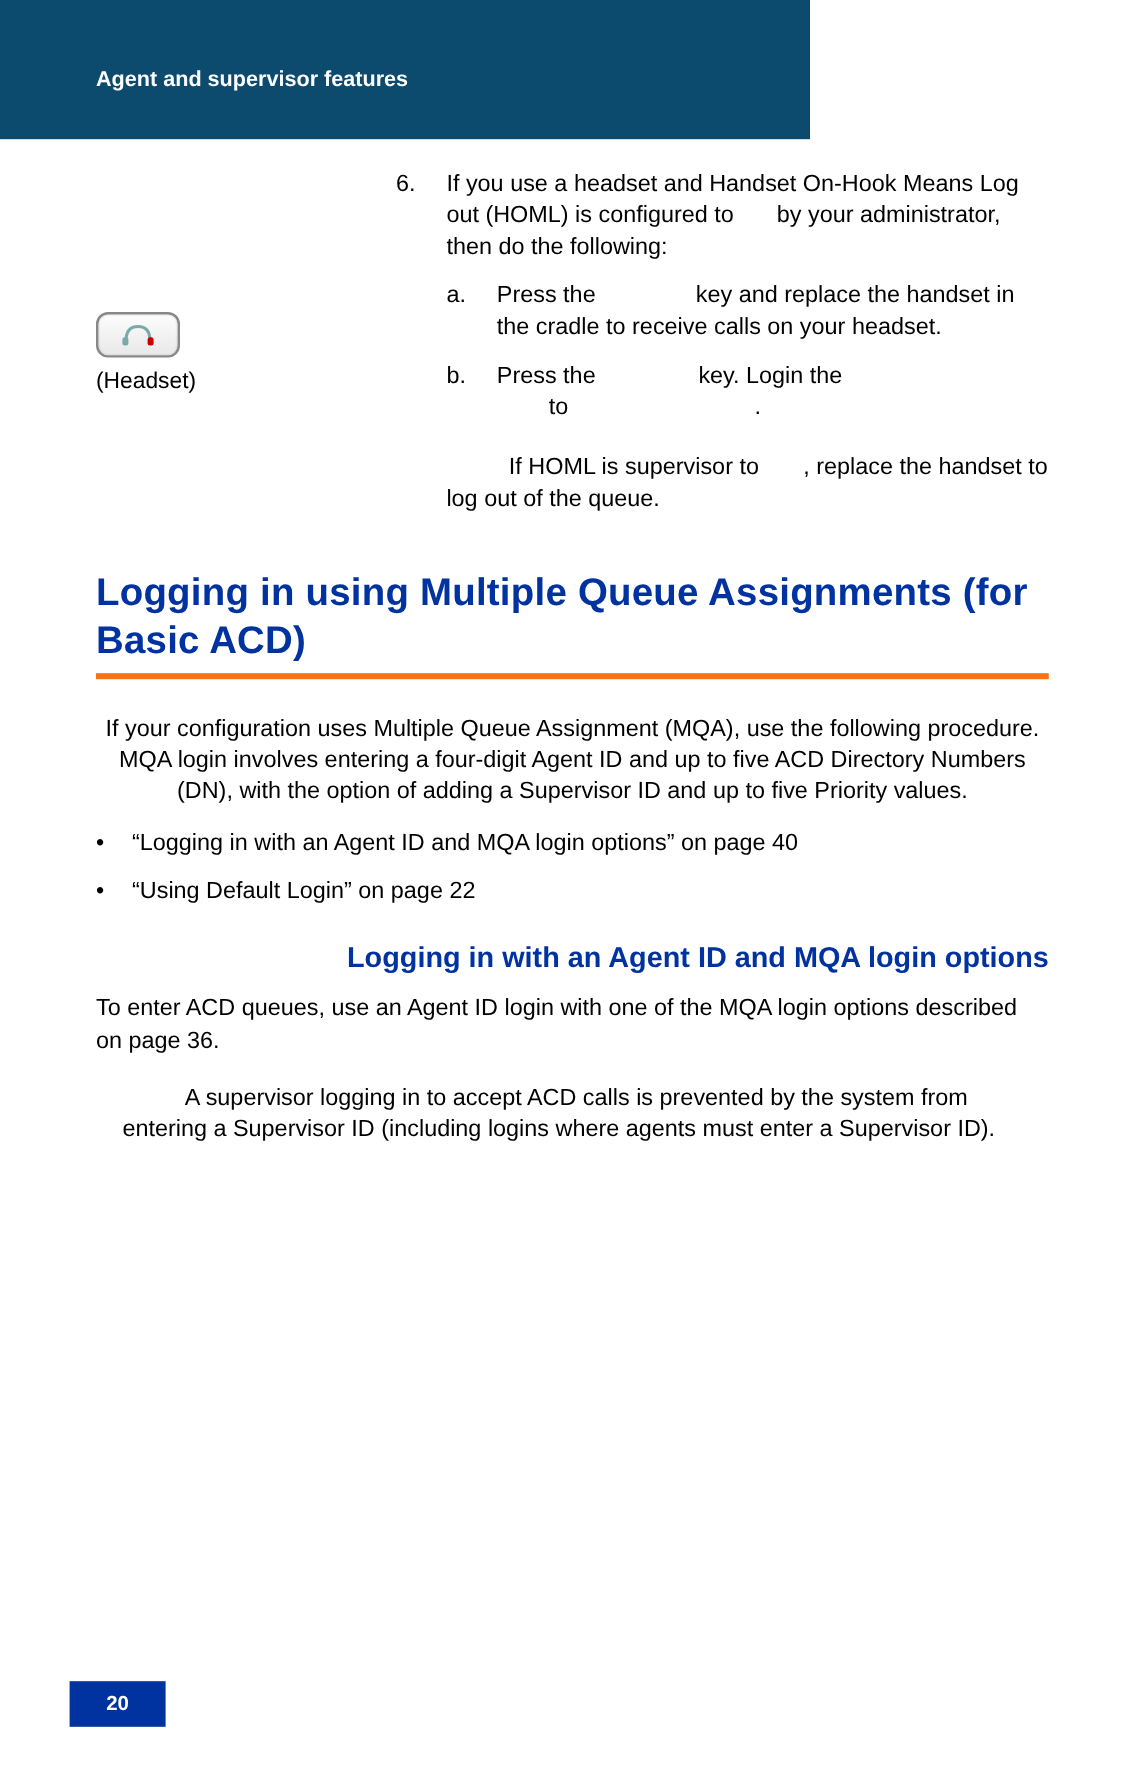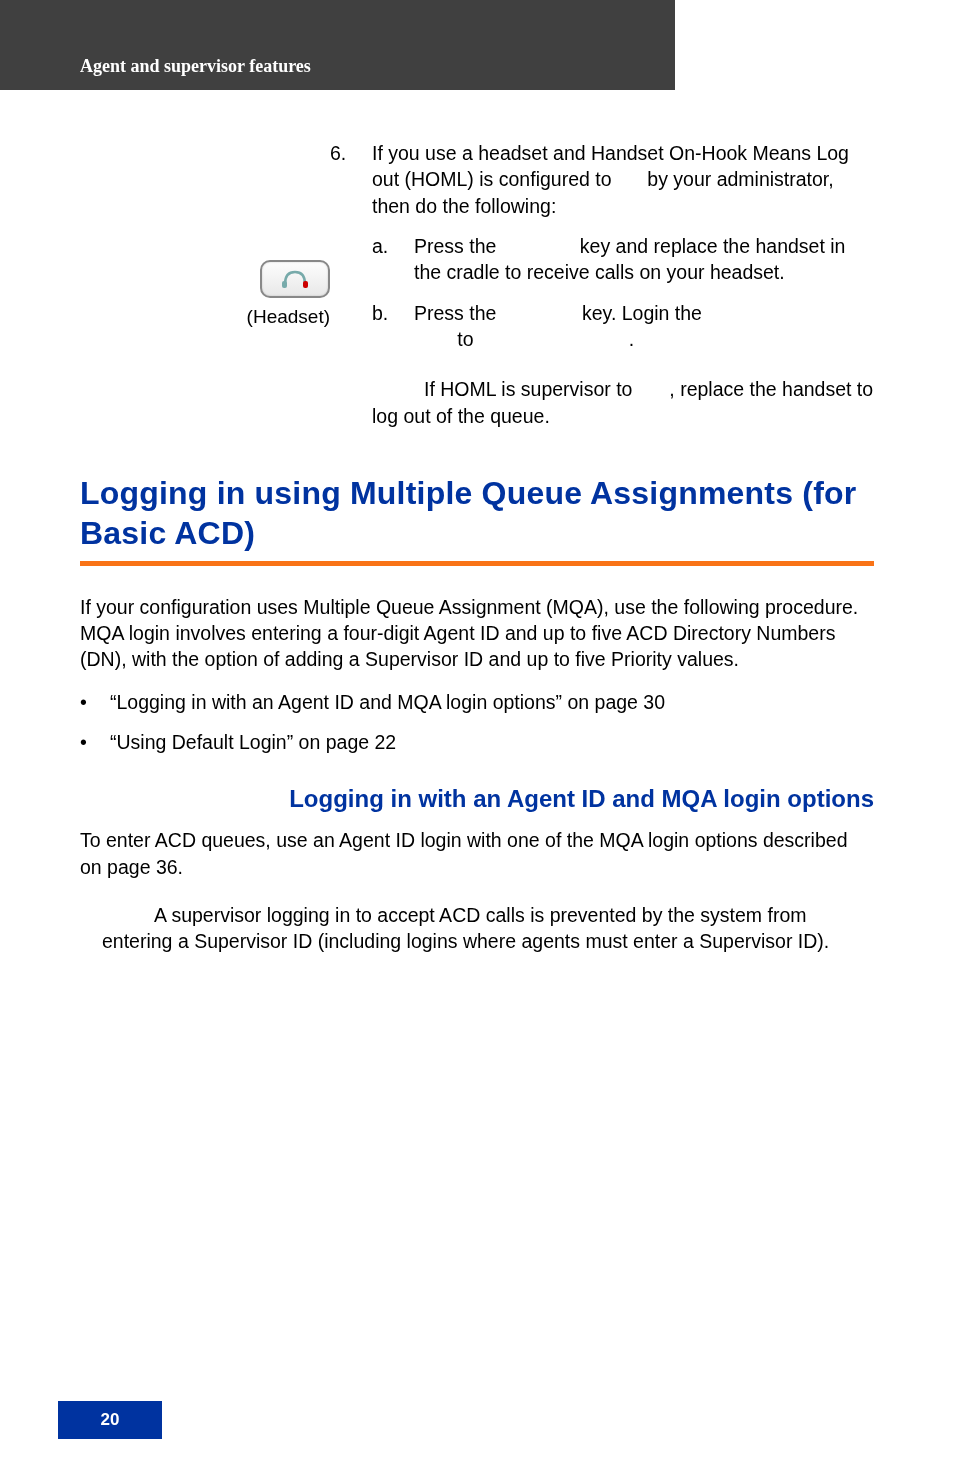--- a/index.html
+++ b/index.html
@@ -7,23 +7,22 @@
     font-family: Arial, Helvetica, sans-serif;
     width: 954px;
     height: 1475px;
     background: #fff;
     position: relative;
   }
   .header-bar {
     position: absolute;
     top: 0; left: 0;
     width: 675px;
-    height: 90px;
-    background: #404040;
-    font-family: Liberation Serif, serif;
+    height: 116px;
+    background: #0c4a6e;
   }
   .header-text {
     position: absolute;
     left: 80px;
     top: 56px;
     color: #fff;
     font-weight: bold;
     font-size: 18px;
   }
   .content {
@@ -32,21 +31,21 @@
     left: 80px;
     right: 80px;
   }
   .step-row {
     display: flex;
     margin-bottom: 18px;
   }
   .icon-col {
     width: 250px;
     flex-shrink: 0;
-    text-align: right;
+    text-align: left;
     padding-top: 0;
   }
   .icon-wrap {
     margin-top: 120px;
   }
   .icon-wrap2 {
     margin-top: 20px;
   }
   .icon-button {
     display: inline-block;
@@ -121,20 +120,21 @@
     padding-bottom: 8px;
     border-bottom: 5px solid #f97316;
     font-family: "Arial Black","Arial Bold",Arial, sans-serif;
     letter-spacing: 0.2px;
   }
   .para {
     font-size: 19.5px;
     line-height: 1.35;
     color: #000;
     margin-top: 28px;
+    text-align: center;
   }
   .para2 {
     font-size: 19.5px;
     line-height: 1.35;
     color: #000;
     margin-top: 22px;
   }
   ul.toc {
     margin-top: 14px;
     list-style: none;
@@ -163,21 +163,21 @@
   .note-para {
     font-size: 19.5px;
     line-height: 1.35;
     margin-top: 22px;
     margin-left: 22px;
   }
   .page-num-bar {
     position: absolute;
     bottom: 36px;
     left: 58px;
-    width: 104px;
+    width: 80px;
     height: 38px;
     background: #0033a0;
     color: #fff;
     font-weight: bold;
     font-size: 17px;
     display: flex;
     align-items: center;
     justify-content: center;
   }
 </style>
@@ -233,21 +233,21 @@
       </div>
     </div>
   </div>
 
   <h2 class="h2-title">Logging in using Multiple Queue Assignments (for Basic ACD)</h2>
 
   <p class="para">If your configuration uses Multiple Queue Assignment (MQA), use the following procedure. MQA login involves entering a four-digit Agent ID and up to five ACD Directory Numbers (DN), with the option of adding a Supervisor ID and up to five Priority values.</p>
 
 
   <ul class="toc">
-    <li>“Logging in with an Agent ID and MQA login options” on page 30</li>
+    <li>“Logging in with an Agent ID and MQA login options” on page 40</li>
     <li>“Using Default Login” on page 22</li>
   </ul>
 
   <h3 class="h3-title">Logging in with an Agent ID and MQA login options</h3>
 
   <p class="para2" style="margin-top:14px">To enter ACD queues, use an Agent ID login with one of the MQA login options described on page 36.</p>
 
   <p class="note-para">
     <span class="italic" style="color:transparent;">Note: </span><span>A supervisor logging in to accept ACD calls is prevented by the system from entering a Supervisor ID (including logins where agents must enter a Supervisor ID).</span>
   </p>

